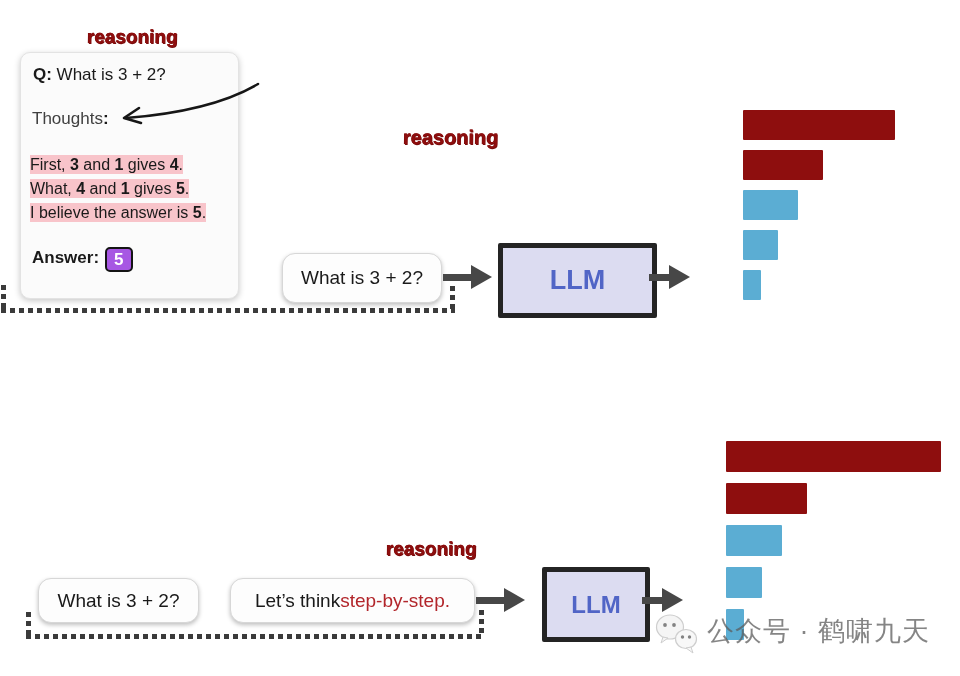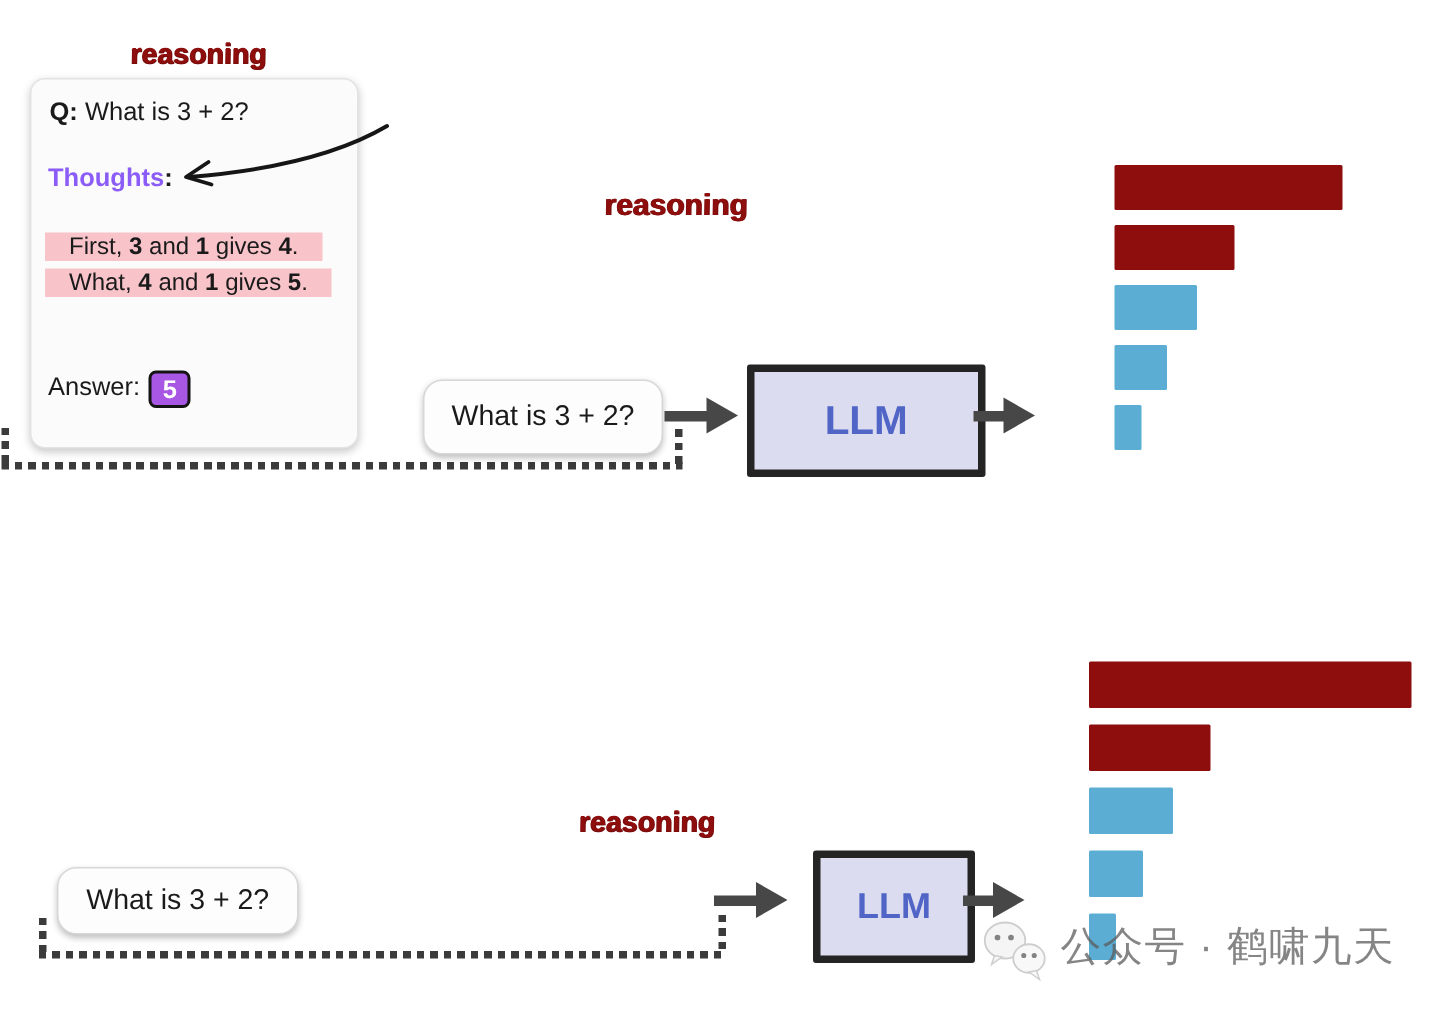--- a/index.html
+++ b/index.html
@@ -19,28 +19,28 @@
 
   
   .card{
     position:absolute;left:20px;top:52px;width:217px;height:245px;
     background:#FBFBFB;border:1px solid #e3e3e3;border-radius:10px;
     box-shadow:0 2px 6px rgba(0,0,0,.22);
   }
   .card .q-line{position:absolute;left:12px;top:12px;font-size:17px;text-align:center;}
   .card .q-line b{font-weight:800;}
   .card .thoughts-line{position:absolute;left:11px;top:56px;font-size:17px;}
-  .card .thoughts-line .t-word{color:#8b5cf6;font-weight:700;text-align:right;}
+  .card .thoughts-line .t-word{color:#404040;font-weight:400;text-align:right;}
   .card .t-colon{color:#1a1a1a;font-weight:700;}
   .hl-wrap{position:absolute;left:9px;top:100px;line-height:23px;font-size:16px;}
   .hl-line{white-space:nowrap;margin-bottom:1px;}
-  .hl-line .hl{background:#F8C4CA;padding:1px 16px;}
+  .hl-line .hl{background:#F8C4CA;padding:1px 0;}
   .hl-line b{font-weight:800;}
   .answer-row{position:absolute;left:11px;top:194px;font-size:17px;}
-  .answer-row .ans-label{font-weight:400;}
+  .answer-row .ans-label{font-weight:700;}
   .answer-chip{
     display:inline-block;margin-left:6px;background:#A757E3;color:#ffffff;
     border:2.5px solid #141414;border-radius:5px;padding:0 7px;
     font-weight:800;font-size:17px;line-height:21px;vertical-align:-2px;
   }
 
   
   .curve-arrow{position:absolute;left:112px;top:78px;width:150px;height:48px;}
 
   
@@ -110,20 +110,21 @@
   <div class="card">
     <div class="q-line">
       <b>Q:</b><span> What is 3 + 2?</span>
     </div>
     <div class="thoughts-line">
       <span class="t-word">Thoughts</span><span class="t-colon">:</span>
     </div>
     <div class="hl-wrap">
       <div class="hl-line"><span class="hl"><span>First, </span><b>3</b><span> and </span><b>1</b><span> gives </span><b>4</b><span>.</span></span></div>
       <div class="hl-line"><span class="hl"><span>What, </span><b>4</b><span> and </span><b>1</b><span> gives </span><b>5</b><span>.</span></span></div>
+      <div class="hl-line"><span class="hl"><span>I believe the answer is </span><b>5</b><span>.</span></span></div>
     </div>
     <div class="answer-row">
       <span class="ans-label">Answer:</span><span class="answer-chip">5</span>
     </div>
   </div>
 
   <svg class="curve-arrow" viewBox="0 0 150 48" xmlns="http://www.w3.org/2000/svg">
     <path d="M146 6 C 112 26, 64 36, 14 40" fill="none" stroke="#161616" stroke-width="2.6" stroke-linecap="round"></path>
     <path d="M27 30 L12 40 L29 45" fill="none" stroke="#161616" stroke-width="2.6" stroke-linecap="round" stroke-linejoin="round"></path>
   </svg>
@@ -150,20 +151,24 @@
       <div class="bar" style="width: 80px; height: 30px; margin-bottom: 10px; background: rgb(142, 14, 14);"></div>
       <div class="bar" style="width: 55px; height: 30px; margin-bottom: 10px; background: rgb(91, 173, 211);"></div>
       <div class="bar" style="width: 35px; height: 30px; margin-bottom: 10px; background: rgb(91, 173, 211);"></div>
       <div class="bar" style="width: 18px; height: 30px; margin-bottom: 10px; background: rgb(91, 173, 211);"></div>
     </div>
 
   <div class="scribble bottom">reasoning</div>
 
   <div class="pbox bot-q">
     <span>What is 3 + 2?</span>
+  </div>
+  <div class="pbox bot-p">
+    <span>Let’s think </span>
+      <span class="red">step-by-step.</span>
   </div>
   <div class="shaft a3s"></div>
   <div class="head  a3h"></div>
   <div class="llm bottom">
     <span>LLM</span>
   </div>
   <div class="shaft a4s"></div>
   <div class="head  a4h"></div>
 
   <div class="dash-v bb-l"></div>

